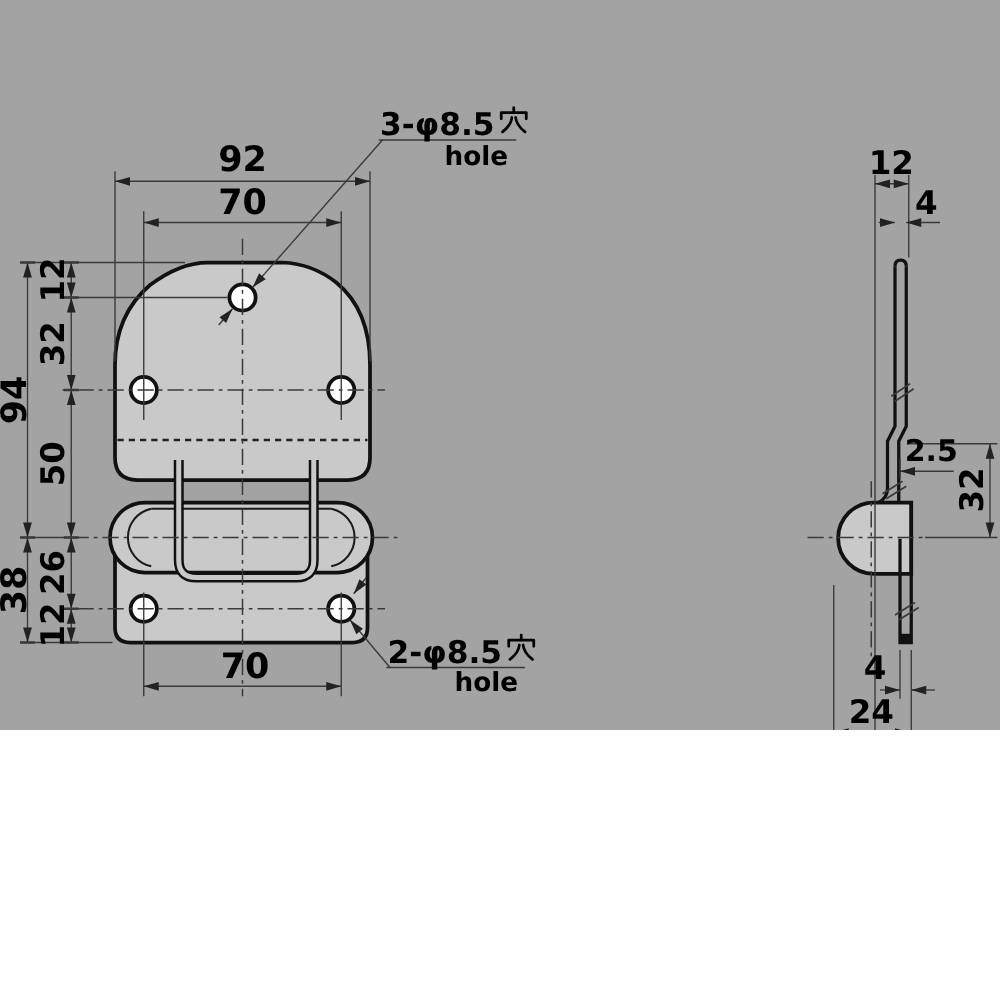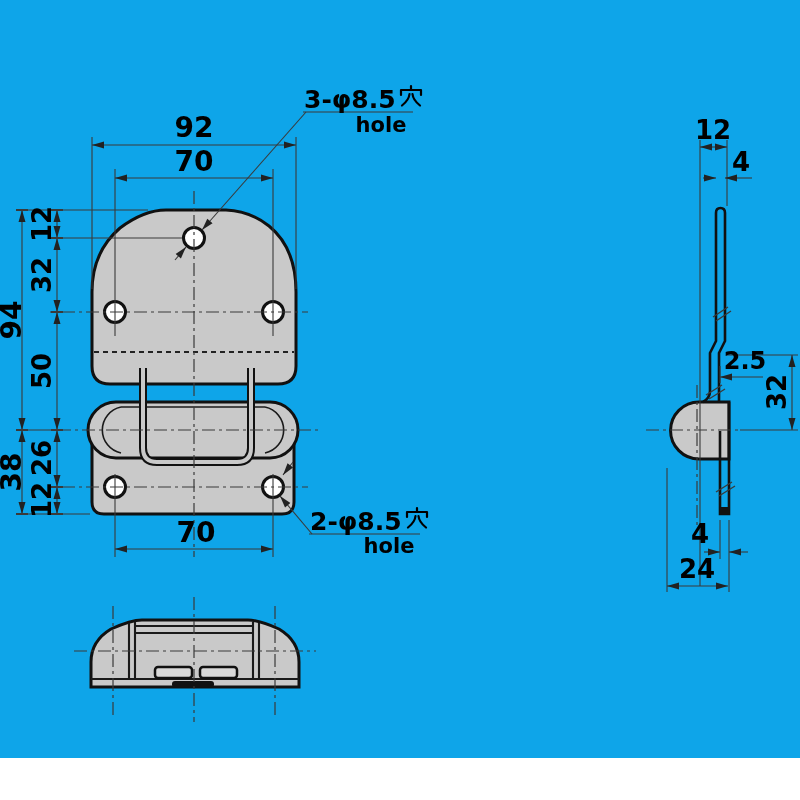--- a/index.html
+++ b/index.html
@@ -1,16 +1,16 @@
 <!DOCTYPE html>
 <html><head>
 <meta charset="utf-8">
 <style>
   html,body{margin:0;padding:0;background:#ffffff;}
-  .canvas{width:800px;height:758px;position:relative;background:#0ea5e9;overflow:hidden;text-decoration:underline;}
+  .canvas{width:800px;height:584px;position:relative;background:#a3a3a3;overflow:hidden;text-decoration:underline;}
   svg text{font-family:"DejaVu Sans","Liberation Sans",sans-serif;font-weight:bold;fill:#000;}
   .dim{stroke:#3a3a3a;stroke-width:1.1;fill:none;}
   .dimthick{stroke:#3a3a3a;stroke-width:2;fill:none;}
   .cl{stroke:#3a3a3a;stroke-width:1.2;fill:none;stroke-dasharray:13 4 3 4;}
   .outline{stroke:#111;stroke-width:3;fill:#c9c9c9;}
   .outline-nf{stroke:#111;stroke-width:2.6;fill:none;}
   .inner{stroke:#1a1a1a;stroke-width:1.6;fill:none;}
   .inner2{stroke:#1a1a1a;stroke-width:2.1;fill:none;}
   .hole{stroke:#111;stroke-width:3;fill:#ffffff;}
   .bail-out{stroke:#111;stroke-width:8;fill:none;stroke-linecap:butt;}

